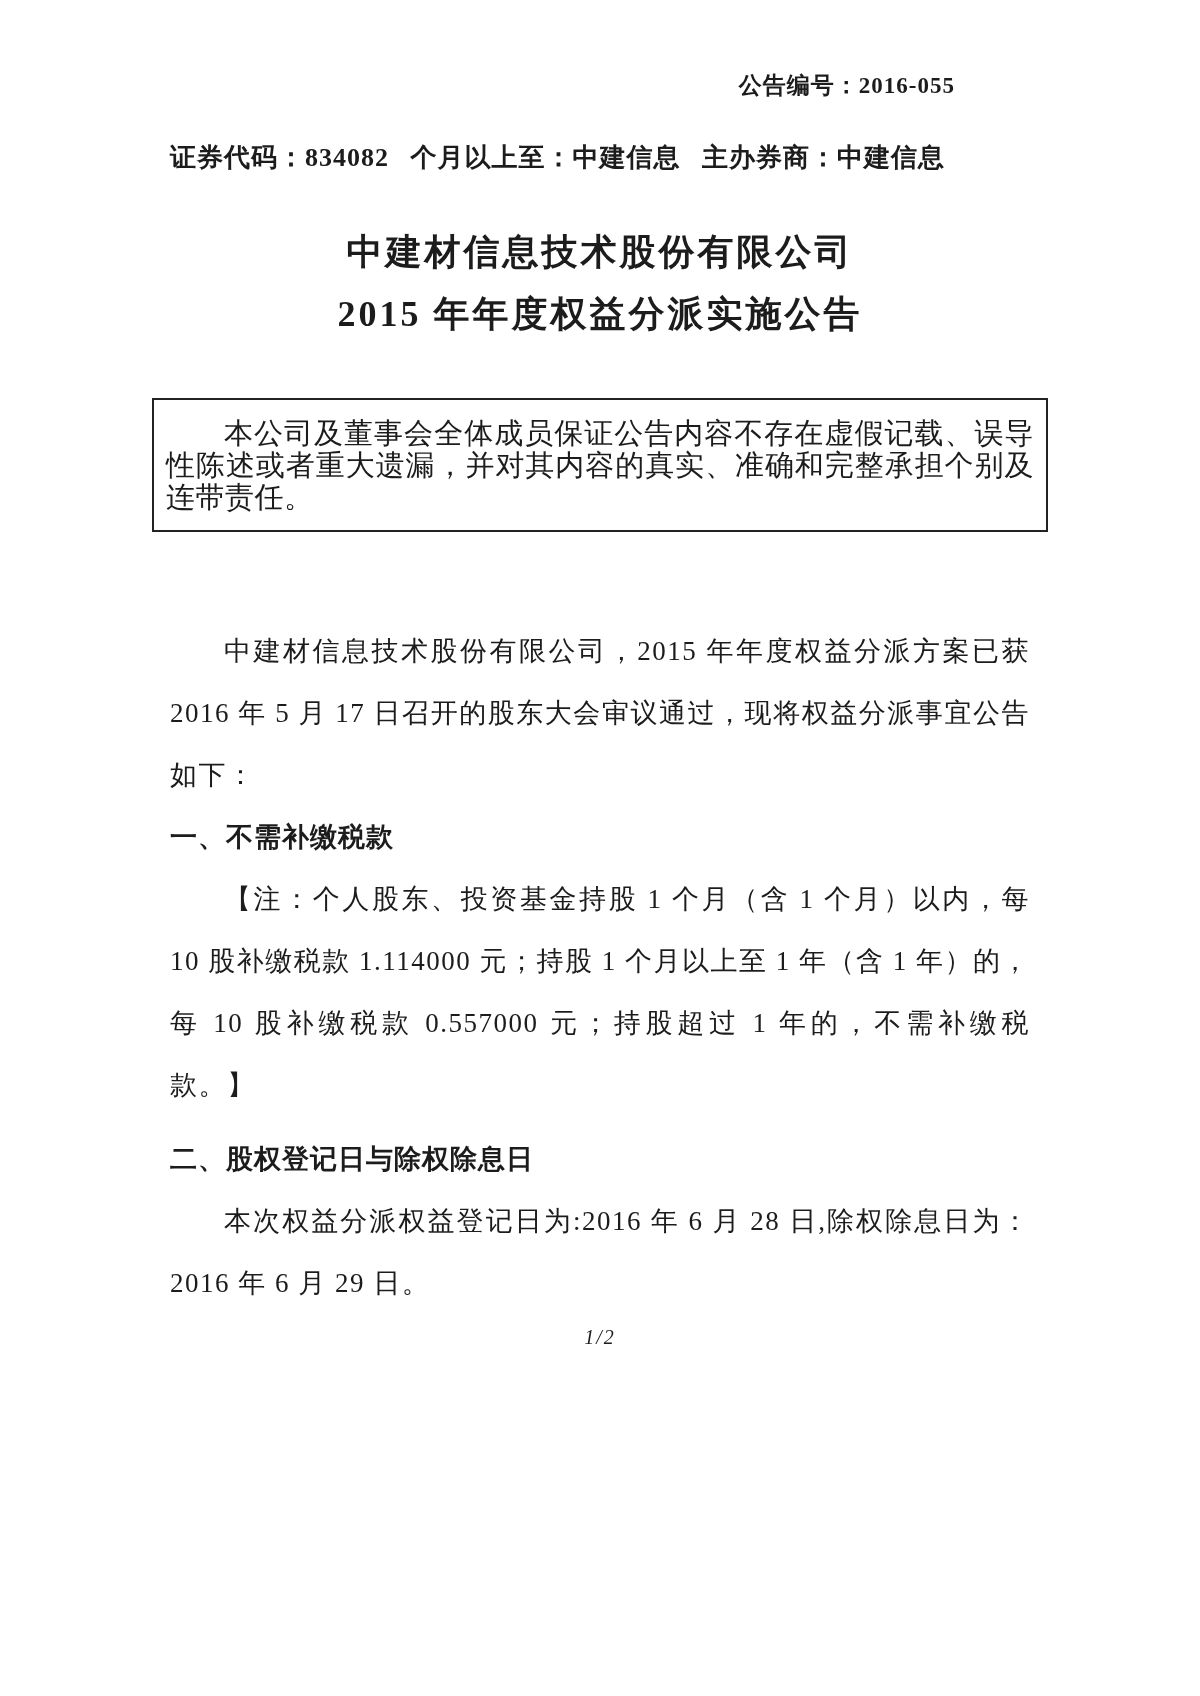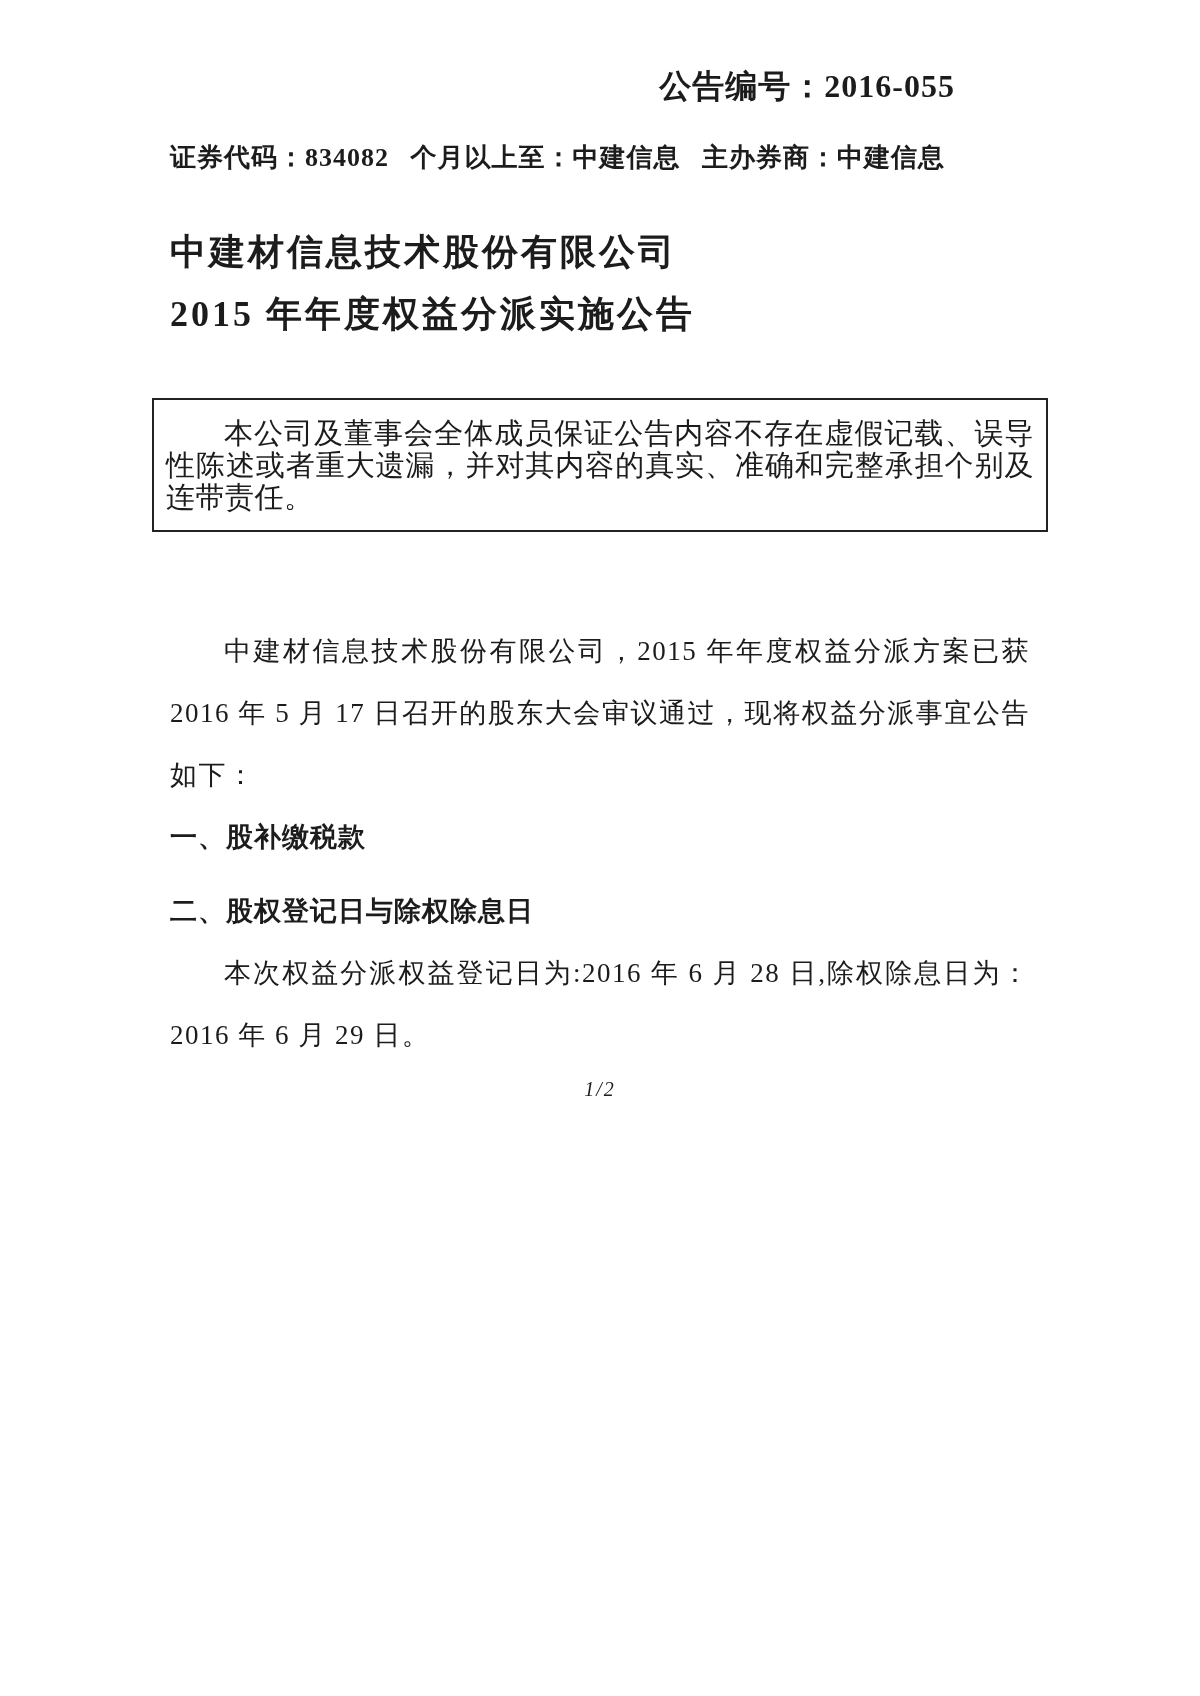--- a/index.html
+++ b/index.html
@@ -14,39 +14,39 @@
   .page {
     box-sizing: border-box;
     width: 1200px;
     height: 1696px;
     padding: 70px 170px 0 170px;
     overflow: hidden;
   }
   .ann-no {
     text-align: right;
     padding-right: 75px;
-    font-size: 32px;
+    font-size: 23px;
     line-height: 32px;
     letter-spacing: 1px;
     font-weight: 600;
     font-family: Liberation Serif, serif;
   }
   .header-row {
     display: flex;
     justify-content: space-between;
     margin-top: 40px;
     padding-right: 85px;
     font-size: 26px;
     line-height: 32px;
     letter-spacing: 1px;
     font-weight: 600;
   }
   .title {
     margin: 0;
-    text-align: left;
+    text-align: center;
     font-weight: 700;
     font-size: 36px;
     line-height: 44px;
     letter-spacing: 3px;
   }
   .title-1 { margin-top: 56px; }
   .title-2 { margin-top: 18px; }
   .disclaimer-box {
     margin: 62px -18px 0 -18px;
     border: 2px solid #222222;
@@ -102,23 +102,24 @@
   <h1 class="title title-1">中建材信息技术股份有限公司</h1>
 
   <h1 class="title title-2">2015 年年度权益分派实施公告</h1>
 
   <div class="disclaimer-box">
     <p>本公司及董事会全体成员保证公告内容不存在虚假记载、误导性陈述或者重大遗漏，并对其内容的真实、准确和完整承担个别及连带责任。</p>
   </div>
 
   <p class="para intro">中建材信息技术股份有限公司，2015 年年度权益分派方案已获 2016 年 5 月 17 日召开的股东大会审议通过，现将权益分派事宜公告如下：</p>
 
-  <h2 class="sec-heading">一、股补缴税款</h2>
+  <h2 class="sec-heading">一、不需补缴税款</h2>
 
 
+  <p class="para">【注：个人股东、投资基金持股 1 个月（含 1 个月）以内，每 10 股补缴税款 1.114000 元；持股 1 个月以上至 1 年（含 1 年）的，每 10 股补缴税款 0.557000 元；持股超过 1 年的，不需补缴税款。】</p>
 
   <h2 class="sec-heading sec-heading-2">二、股权登记日与除权除息日</h2>
 
   <p class="para">本次权益分派权益登记日为:2016 年 6 月 28 日,除权除息日为：2016 年 6 月 29 日。</p>
 
   <div class="page-footer">1/2</div>
 
 </div>
 
 </body></html>

